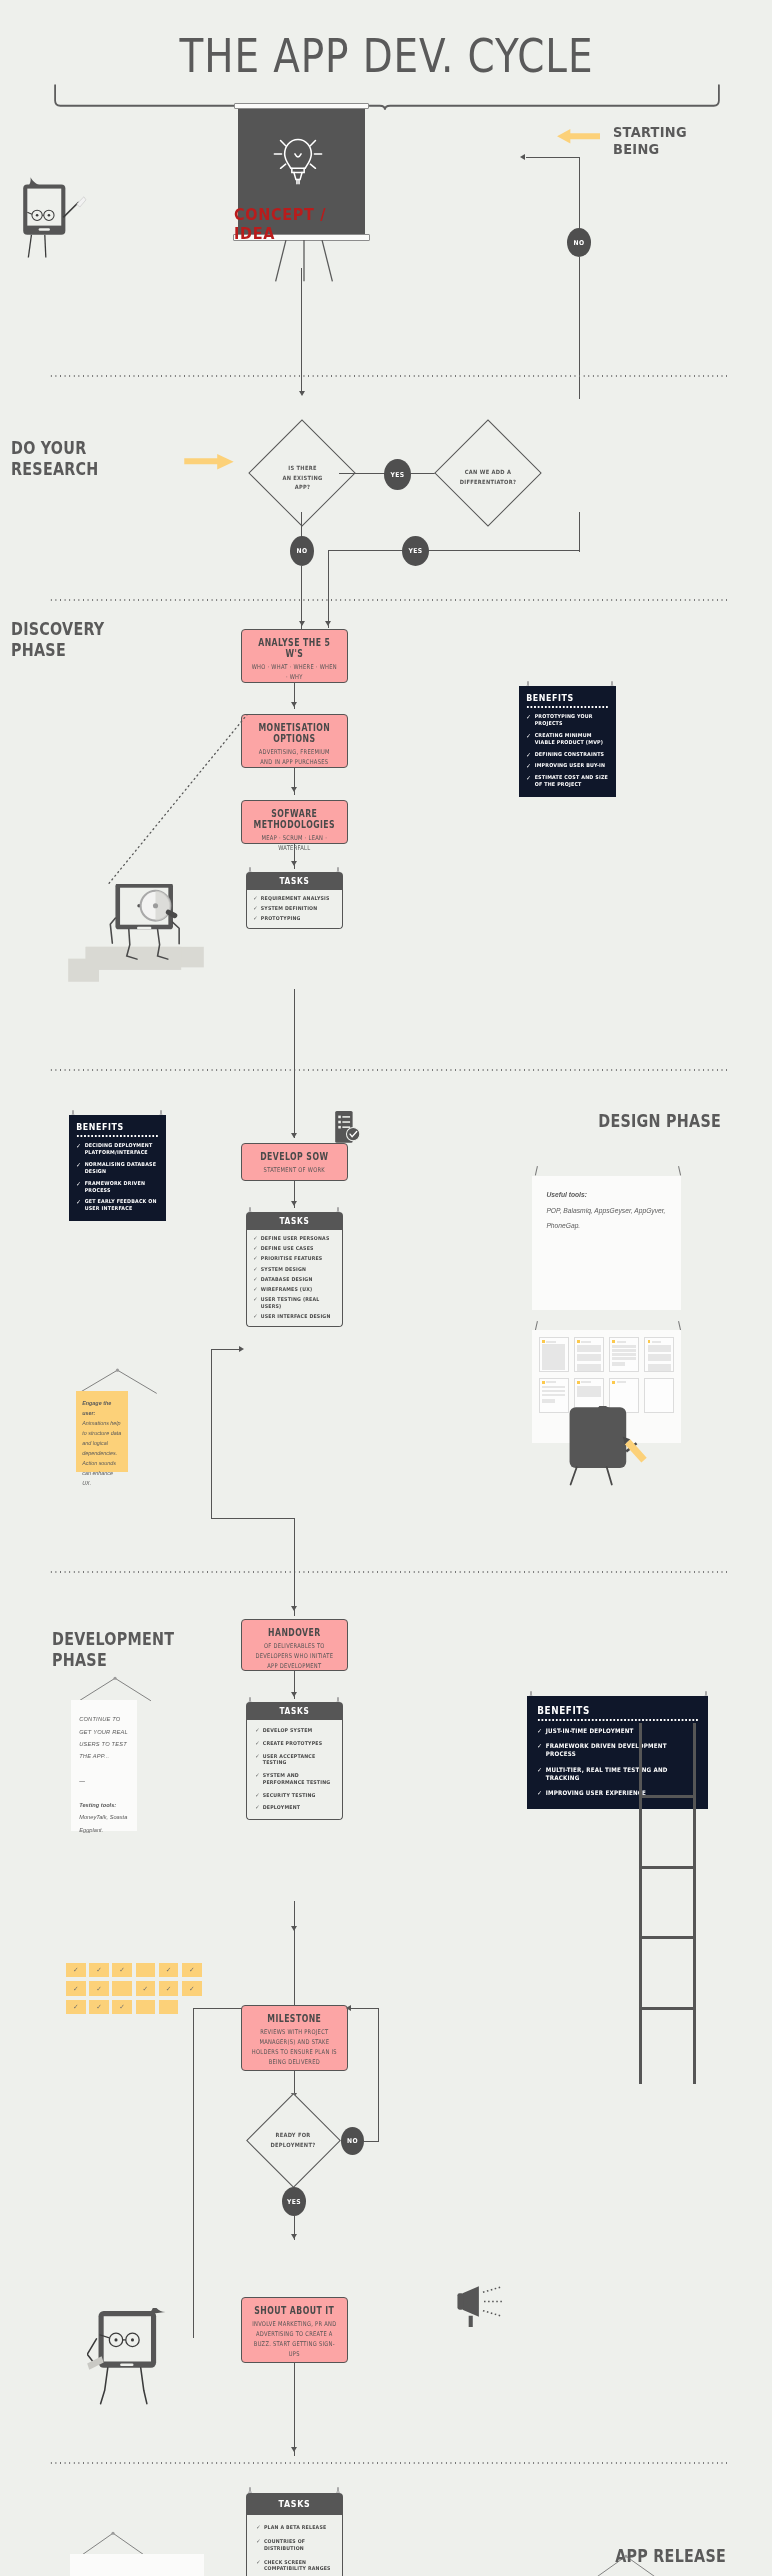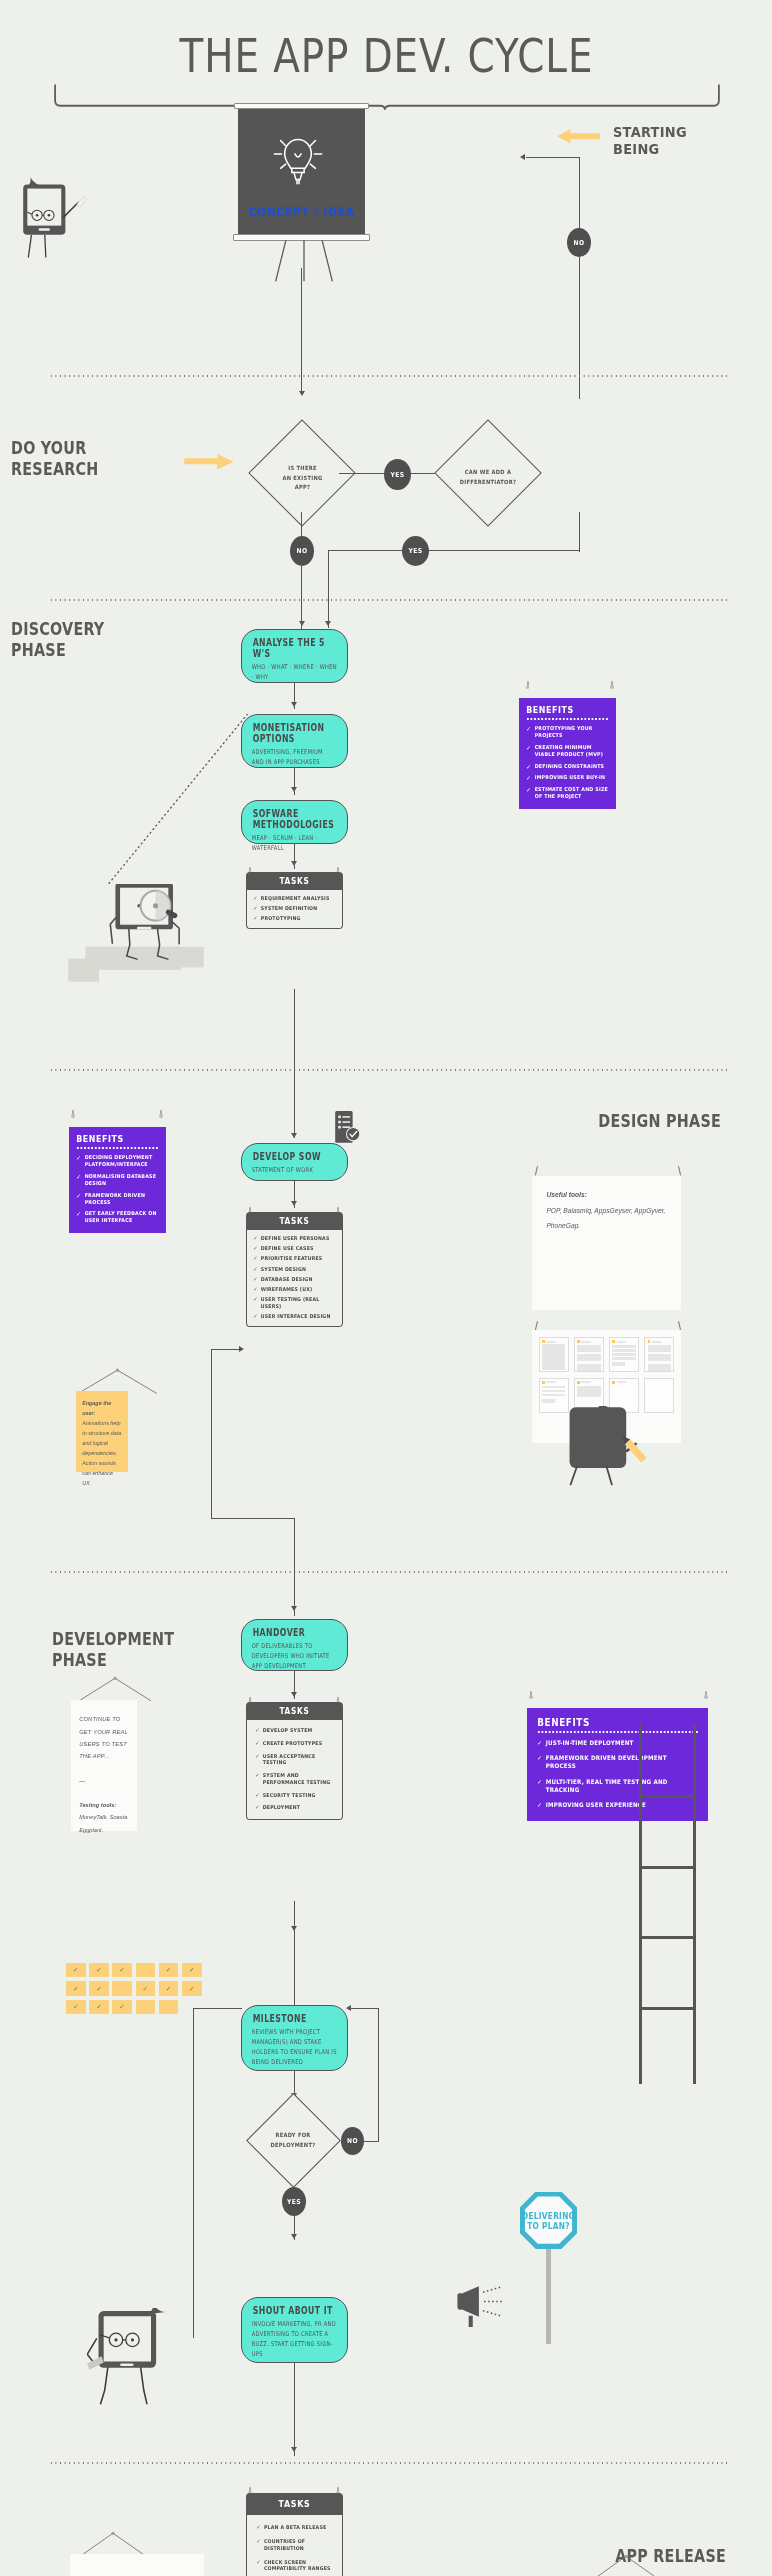--- a/index.html
+++ b/index.html
@@ -34,22 +34,22 @@
   .phase-title {
     font-size: 18.5px; line-height: 1.16; letter-spacing: 0.3px;
     color: #5a5a5a; font-weight: 700;
     font-family: "Liberation Sans Narrow", "DejaVu Sans Condensed", "Liberation Sans", sans-serif;
     transform: scaleX(0.86); transform-origin: left top;
   }
   .phase-title.right { transform-origin: right top; text-align: right; }
 
   
   .box {
-    background: #5eead4; border: 1.5px solid #555; border-radius: 17px;
-    padding: 7.2px 5.2px 8.2px;
+    background: #fca5a5; border: 1.5px solid #555; border-radius: 4px;
+    text-align: center; padding: 7.2px 5.2px 8.2px;
   }
   .box .bt {
     font-size: 9.8px; font-weight: 700; letter-spacing: 0.5px; color: #4a4a4a;
     font-family: "Liberation Sans Narrow", "DejaVu Sans Condensed", "Liberation Sans", sans-serif;
     transform: scaleX(0.88); margin-bottom: 3.6px;
   }
   .box .bs {
     font-size: 6.4px; letter-spacing: 0.3px; color: #555; line-height: 1.55;
     font-family: "Liberation Sans Narrow", "DejaVu Sans Condensed", "Liberation Sans", sans-serif;
     transform: scaleX(0.9);
@@ -73,21 +73,21 @@
     font-family: "Liberation Sans Narrow", "DejaVu Sans Condensed", "Liberation Sans", sans-serif;
     font-weight: 700;
   }
   .tasks-body li:last-child { margin-bottom: 0; }
   .tick { color: #4a4a4a; font-size: 5.7px; line-height: 1.15; flex: 0 0 auto; }
   .pin { position: absolute; width: 2.1px; height: 6.7px; background: #a9a9a9; border-radius: 1px; }
   .pin::after { content:""; position:absolute; left:-0.8px; bottom:-1px; width:3.6px; height:3.6px;
                 border-radius:50%; background:#bdbdbd; }
 
   
-  .benefits { background: #6d28d9; padding: 7.2px 6.7px 9.3px 7.2px; margin-top: 12px; }
+  .benefits { background: #0f172a; padding: 7.2px 6.7px 9.3px 7.2px; }
   .ben-title {
     color: #fff; font-size: 8.8px; font-weight: 700; letter-spacing: 0.6px;
     font-family: "Liberation Sans Narrow", "DejaVu Sans Condensed", "Liberation Sans", sans-serif;
     margin-bottom: 3.1px;
   }
   .ben-rule {
     height: 1.5px; margin-bottom: 5.7px;
     background-image: radial-gradient(circle, #fff 0.6px, transparent 0.8px);
     background-size: 3.6px 1.5px; background-repeat: repeat-x;
   }
@@ -173,22 +173,22 @@
         <path d="M74,40 C58,40 48,54 48,68 C48,80 56,88 60,96 L88,96 C92,88 100,80 100,68 C100,54 90,40 74,40 Z"></path>
         <path d="M62,96 L62,104 L86,104 L86,96"></path>
         <path d="M66,104 L70,118 L78,118 L82,104"></path>
         <path d="M72,118 L72,126 M76,118 L76,126"></path>
         <path d="M68,68 Q74,80 80,68"></path>
         <path d="M28,68 L42,68 M106,68 L120,68"></path>
         <path d="M40,42 L50,52 M98,52 L108,42"></path>
         <path d="M40,96 L50,88 M98,88 L108,96"></path>
       </g>
     </svg>
-    <div style="position:absolute; left:0; top:102px; width:135px; text-align:center; color:#1d4ed8;
-                font-size:12px; font-weight:700; letter-spacing:0.7px;
+    <div style="position:absolute; left:0; top:102px; width:135px; text-align:left; color:#b91c1c;
+                font-size:16px; font-weight:700; letter-spacing:0.7px;
                 font-family:'Liberation Sans Narrow','DejaVu Sans Condensed','Liberation Sans',sans-serif;">CONCEPT / IDEA</div>
 
     <svg style="position:absolute; left:20.6px; top:137px;" width="98" height="44" viewBox="0 0 190 85">
       <g stroke="#5a5a5a" stroke-width="2.5" fill="none">
         <path d="M60,0 L40,80"></path>
           <path d="M95,0 L95,80"></path>
           <path d="M130,0 L150,80"></path>
       </g>
     </svg>
   </div>
@@ -764,30 +764,20 @@
   <div class="abs vline" style="left:378px; top:2008px; height:133px;"></div>
   <div class="abs hline" style="left:351px; top:2008px; width:27px;"></div>
   <div class="abs arrowleft" style="left:346px; top:2005px;"></div>
 
   <div class="abs pill" style="left:282px; top:2187px; width:24px; height:29px;">
     <span>YES</span>
   </div>
   <div class="abs vline" style="left:294px; top:2215px; height:25px;"></div>
   <div class="abs arrowdown" style="left:291px; top:2234px;"></div>
 
-  <div class="abs" style="left:520px; top:2192px; width:57px; height:149px;">
-    <svg width="57" height="82" viewBox="0 0 110 160">
-      <polygon points="32,4 78,4 106,32 106,78 78,106 32,106 4,78 4,32" fill="#fafafa" stroke="#3fb6cf" stroke-width="10"></polygon>
-    </svg>
-    <div class="stopsign-text abs" style="left:0; top:18.5px; width:57px;">
-      <div>DELIVERING</div>
-      <div>TO PLAN?</div>
-    </div>
-    <div class="abs" style="left:26px; top:57px; width:4.6px; height:95px; background:#b6b6b6;"></div>
-  </div>
 
   <svg class="abs" style="left:453px; top:2280px;" width="62" height="47" viewBox="0 0 120 92">
     <path d="M50,12 L50,72 L18,58 L18,26 Z" fill="#565656"></path>
     <rect x="8" y="26" width="12" height="32" rx="4" fill="#565656"></rect>
     <rect x="30" y="70" width="8" height="22" fill="#565656"></rect>
     <g stroke="#565656" stroke-width="3" stroke-dasharray="3 5" fill="none">
       <path d="M58,24 L92,14"></path>
         <path d="M60,42 L96,42"></path>
         <path d="M58,60 L92,70"></path>
     </g>

